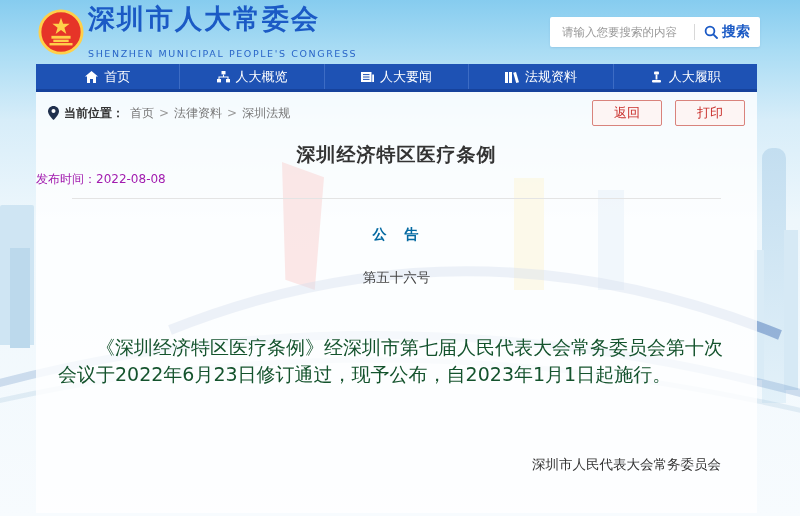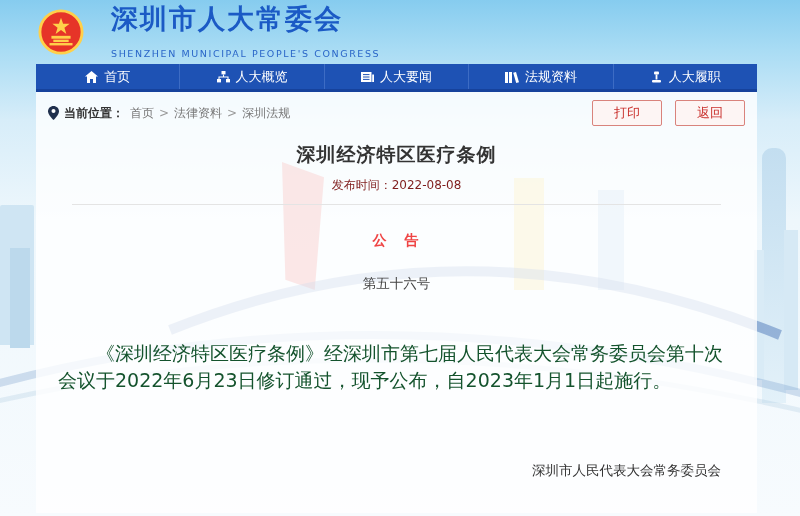--- a/index.html
+++ b/index.html
@@ -16,21 +16,21 @@
   .bldg-l2 { left: 10px; top: 248px; width: 20px; height: 100px; background: #bcd9ec; }
   .bldg-r1 { right: 14px; top: 148px; width: 24px; height: 255px; background: linear-gradient(180deg,#c3def0,#e3f1f9); border-radius: 10px 10px 0 0; }
   .bldg-r2 { right: 2px; top: 230px; width: 14px; height: 160px; background: #d6e9f5; }
   .bldg-r3 { right: 36px; top: 250px; width: 10px; height: 130px; background: #d9ebf6; }
   .accent-red { left: 282px; top: 162px; width: 42px; height: 128px; background: rgba(225,45,40,0.55); clip-path: polygon(0 0, 100% 12%, 78% 100%, 8% 92%); }
   .accent-yellow { left: 514px; top: 178px; width: 30px; height: 112px; background: rgba(242,205,70,0.55); }
   .accent-blue { left: 598px; top: 190px; width: 26px; height: 100px; background: rgba(90,150,210,0.35); }
   .bg svg.waves { position: absolute; left: 0; top: 0; }
   
   .header { position: relative; z-index: 2; height: 64px; display: flex; align-items: center; padding: 0 40px 0 38px; }
-  .brand { display: flex; align-items: center; gap: 27px; cursor: pointer; }
+  .brand { display: flex; align-items: center; gap: 4px; cursor: pointer; }
   .emblem { width: 46px; height: 46px; flex: 0 0 auto; }
   .site-title { font-size: 27px; font-weight: bold; color: #1b5ac5; letter-spacing: 2px; line-height: 1.05; }
   .site-sub { font-size: 9.5px; color: #2a66c8; letter-spacing: 1.6px; margin-top: 14px; }
   .search { margin-left: auto; background: #ffffff; height: 30px; display: flex; align-items: center; padding: 0 10px 0 12px; border-radius: 2px; box-shadow: 0 1px 2px rgba(60,110,160,0.15); }
   .search-input { border: none; outline: none; width: 128px; font-size: 11.5px; color: #555; background: transparent; font-family: inherit; }
   .search-input::placeholder { color: #999; }
   .search-sep { width: 1px; height: 16px; background: #d8d8d8; margin: 0 9px 0 4px; }
   .search-btn { border: none; background: transparent; display: flex; align-items: center; gap: 4px; color: #1b5ac5; font-size: 14px; font-weight: bold; cursor: pointer; font-family: inherit; }
   
   .wrapper { position: relative; z-index: 1; margin-left: 36px; width: 721px; }
@@ -41,24 +41,24 @@
   
   .panel { background: rgba(255,255,255,0.8); min-height: 421px; padding-bottom: 30px; }
   .crumb-row { display: flex; align-items: center; padding: 10px 12px 6px 12px; height: 38px; }
   .crumb-label { font-size: 12px; font-weight: bold; color: #333; margin-left: 5px; }
   .crumb-links { font-size: 12px; color: #777; margin-left: 6px; display: flex; gap: 5px; align-items: center; }
   .crumb-link { color: #777; text-decoration: none; cursor: pointer; }
   .crumb-sep { color: #999; }
   .crumb-actions { margin-left: auto; display: flex; gap: 13px; }
   .act-btn { border: 1px solid #d9837c; background: #fdf5f4; color: #c9302c; font-size: 13px; padding: 3px 21px; border-radius: 2px; cursor: pointer; font-family: inherit; }
   .doc-title { text-align: center; font-size: 19px; font-weight: bold; color: #333; margin-top: 12px; letter-spacing: 1px; }
-  .doc-meta { text-align: center; font-size: 12px; color: #7f1d1d; margin-top: 9px; }
+  .doc-meta { font-size: 12px; color: #a21caf; margin-top: 3px; }
   .doc-divider { border-bottom: 1px solid #e4e4e4; margin: 10px 36px 0 36px; }
   .org-line { text-align: center; font-size: 14px; font-weight: bold; color: #333; margin-top: 23px; }
-  .announce { text-align: center; font-size: 14px; font-weight: bold; color: #ef4444; margin-top: 27px; letter-spacing: 2px; }
+  .announce { text-align: center; font-size: 14px; font-weight: bold; color: #0369a1; margin-top: 27px; letter-spacing: 2px; }
   .doc-number { text-align: center; font-size: 13.5px; color: #444; margin-top: 25px; }
   .doc-body { margin: 47px 22px 0 22px; font-size: 19px; color: #14532d; line-height: 27px; text-indent: 2em; }
   .sign-block { margin-top: 68px; text-align: right; padding-right: 36px; font-size: 13.5px; color: #333; }
 </style>
 </head>
 <body>
 
 <div class="bg">
   <div class="shape bldg-l1"></div>
   <div class="shape bldg-l2"></div>
@@ -81,20 +81,31 @@
       <circle cx="24" cy="24" r="22" fill="#e63428" stroke="#ffd04a" stroke-width="3"></circle>
       <polygon points="24,9 26.2,15.5 33,15.5 27.6,19.6 29.6,26 24,22 18.4,26 20.4,19.6 15,15.5 21.8,15.5" fill="#ffd04a"></polygon>
       <rect x="14" y="28" width="20" height="3" fill="#ffd04a"></rect>
       <rect x="16" y="32" width="16" height="2.5" fill="#ffd04a"></rect>
       <rect x="12" y="35.5" width="24" height="2.5" fill="#ffd04a"></rect>
     </svg>
     <div class="brand-text">
       <div class="site-title">深圳市人大常委会</div>
       <div class="site-sub">SHENZHEN MUNICIPAL PEOPLE'S CONGRESS</div>
     </div>
+  </div>
+  <div class="search">
+    <input class="search-input" placeholder="请输入您要搜索的内容" style="">
+    <span class="search-sep"></span>
+    <button class="search-btn">
+      <svg width="14" height="14" viewBox="0 0 14 14">
+        <circle cx="6" cy="6" r="4.4" fill="none" stroke="#1b5ac5" stroke-width="1.8"></circle>
+        <line x1="9.3" y1="9.3" x2="13" y2="13" stroke="#1b5ac5" stroke-width="1.8" stroke-linecap="round"></line>
+      </svg>
+      <span>搜索</span>
+    </button>
   </div>
 </header>
 
 <div class="wrapper">
   <nav class="nav">
     <a class="nav-item">
       <svg width="13" height="12" viewBox="0 0 13 12">
           <path d="M6.5 0 L13 5.5 L11 5.5 L11 12 L8 12 L8 8 L5 8 L5 12 L2 12 L2 5.5 L0 5.5 Z" fill="#fff"></path>
         </svg>
       <span>首页</span>
@@ -144,22 +155,22 @@
         </svg>
       <span class="crumb-label">当前位置：</span>
       <span class="crumb-links">
         <a class="crumb-link">首页</a>
         <span class="crumb-sep">&gt;</span>
         <a class="crumb-link">法律资料</a>
         <span class="crumb-sep">&gt;</span>
         <a class="crumb-link">深圳法规</a>
       </span>
       <span class="crumb-actions">
+        <button class="act-btn">返回</button>
         <button class="act-btn">打印</button>
-        <button class="act-btn">返回</button>
       </span>
     </div>
 
     <h1 class="doc-title">深圳经济特区医疗条例</h1>
     <div class="doc-meta">发布时间：2022-08-08</div>
     <div class="doc-divider"></div>
 
     <div class="announce">公　告</div>
     <div class="doc-number">第五十六号</div>
 

